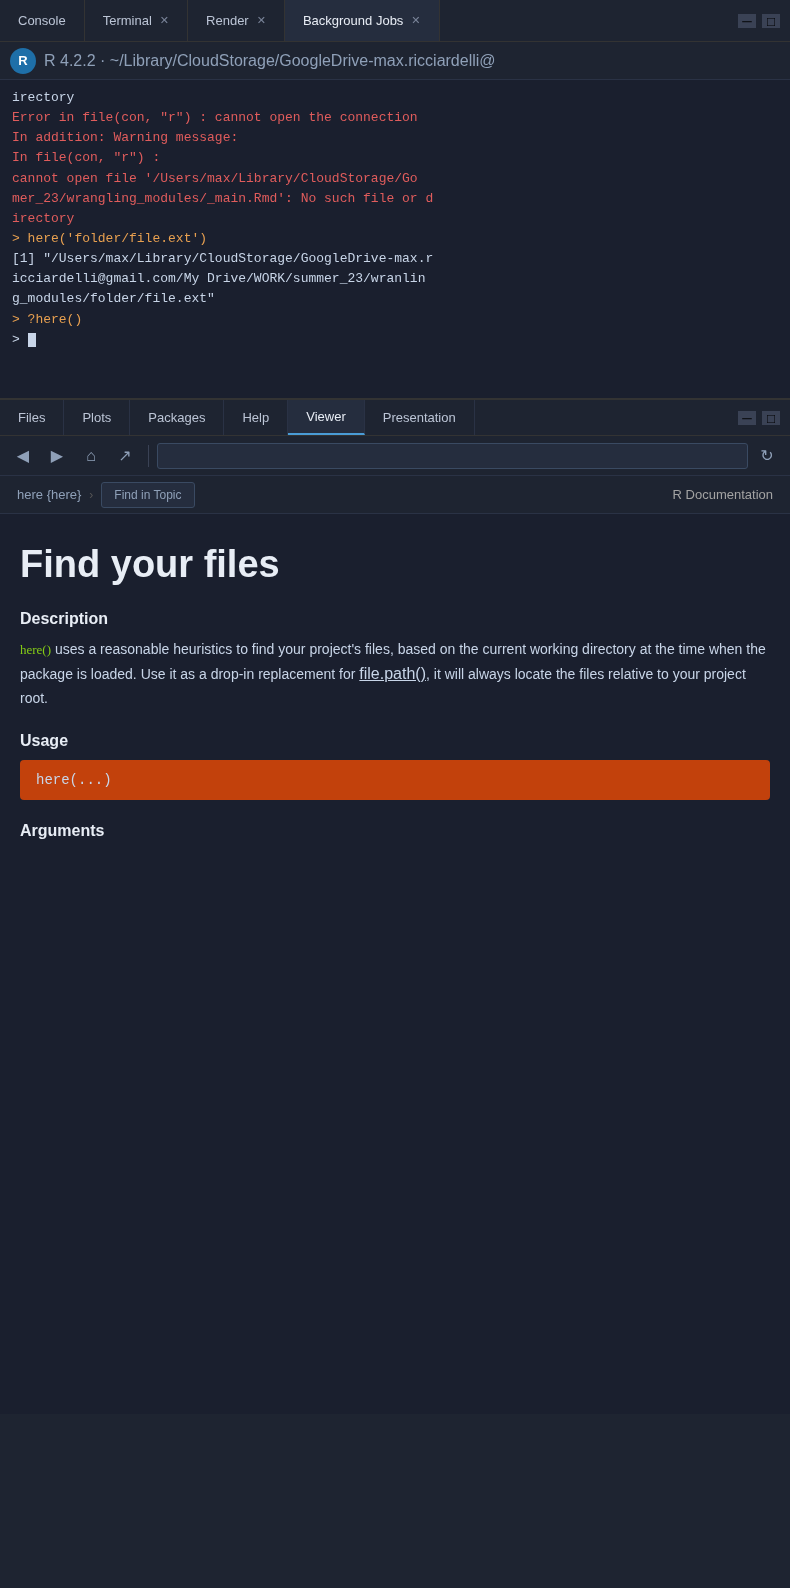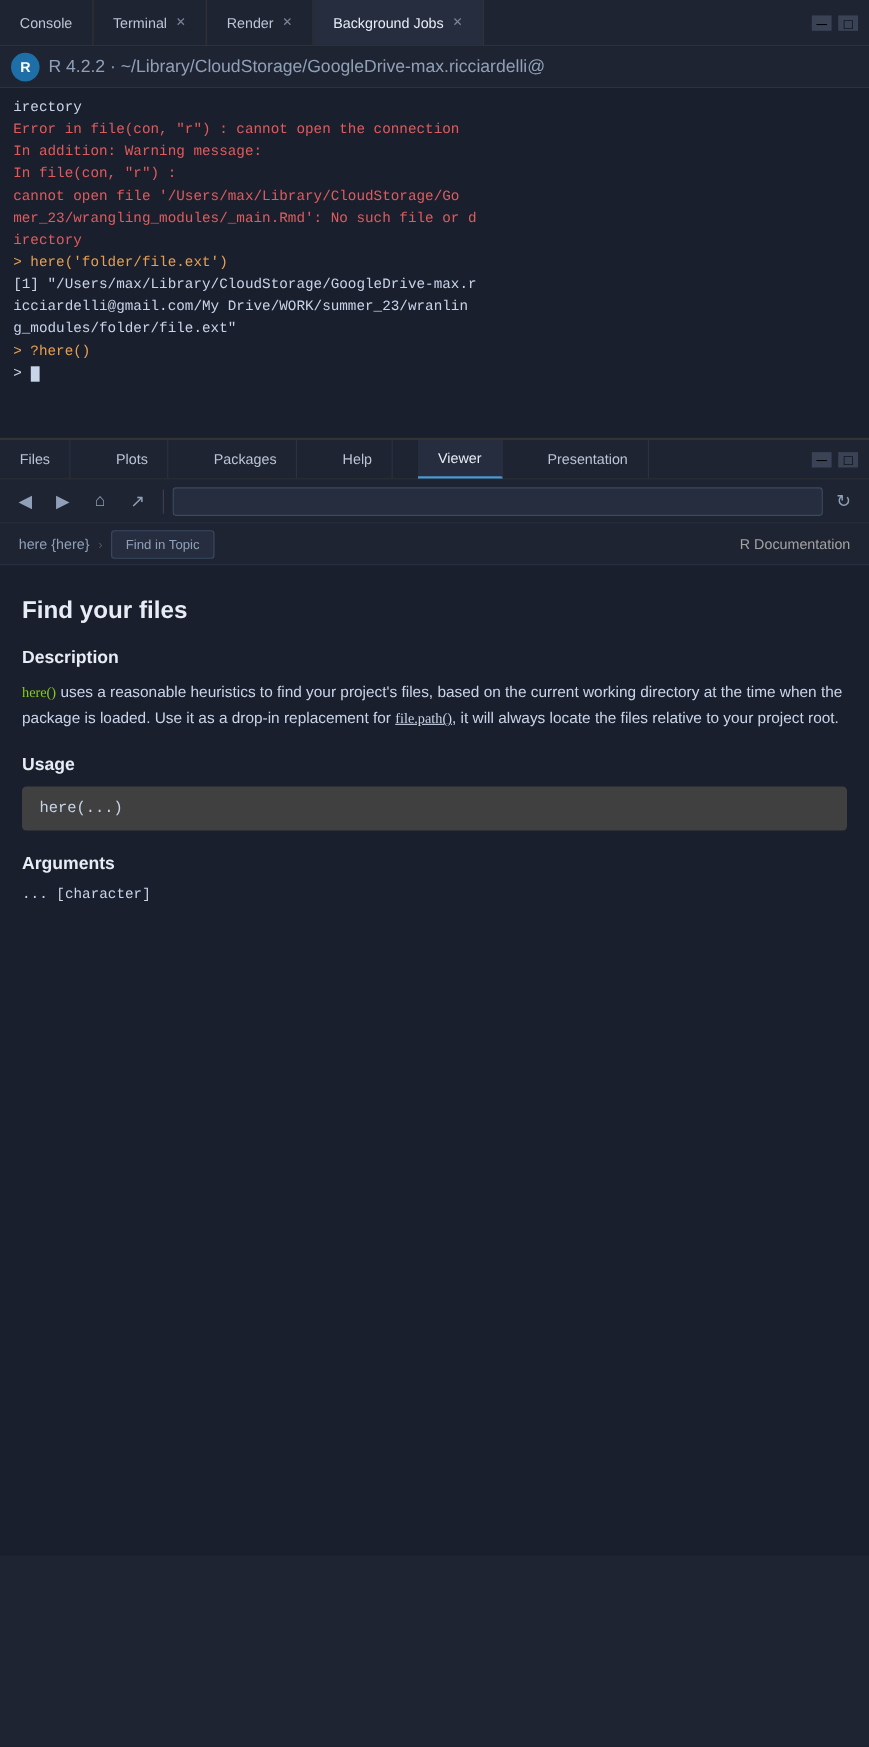--- a/index.html
+++ b/index.html
@@ -110,21 +110,20 @@
     }
     @keyframes blink { 50% { opacity: 0; } }
 
     
     .bottom-tab-bar {
       display: flex;
       align-items: center;
       background: #1e2431;
       border-bottom: 1px solid #333;
       height: 36px;
-      gap: 23px;
     }
     .bottom-tab {
       display: flex;
       align-items: center;
       padding: 0 18px;
       height: 100%;
       font-size: 13px;
       color: #bcc5d6;
       cursor: pointer;
       border-right: 1px solid #2a3245;
@@ -221,21 +220,21 @@
       color: #a3a3a3;
     }
 
     
     .doc-content {
       background: #1a1f2e;
       padding: 16px 20px 30px 20px;
       min-height: 900px;
     }
     .doc-title {
-      font-size: 22px;
+      font-size: 38px;
       font-weight: bold;
       color: #e8edf5;
       margin: 12px 0 20px 0;
       line-height: 1.2;
     }
     .doc-section-title {
       font-size: 16px;
       font-weight: bold;
       color: #e8edf5;
       margin: 22px 0 10px 0;
@@ -245,27 +244,27 @@
       color: #c8d5e8;
       line-height: 1.65;
       margin-bottom: 12px;
     }
     .doc-code-inline {
       font-family: Liberation Serif, serif;
       font-size: 13px;
       color: #84cc16;
     }
     .doc-code-inline-underline {
-      font-family: Liberation Serif, serif;
-      font-size: 13px;
+      font-family: Liberation Sans, sans-serif;
+      font-size: 16px;
       color: #c8d5e8;
       text-decoration: underline;
     }
     .doc-code-block {
-      background: #404040;
+      background: #c2410c;
       border-radius: 4px;
       padding: 12px 16px;
       margin: 10px 0 16px 0;
       font-family: 'Courier New', Courier, monospace;
       font-size: 14px;
       color: #c8d5e8;
     }
     .doc-args-table {
       margin-top: 10px;
     }
@@ -398,16 +397,15 @@
   <p class="doc-body">
     <span class="doc-code-inline">here()</span><span> uses a reasonable heuristics to find your project's files, based on the current working directory at the time when the package is loaded. Use it as a drop-in replacement for </span><span class="doc-code-inline-underline">file.path()</span><span>, it will always locate the files relative to your project root.</span>
   </p>
 
   <div class="doc-section-title">Usage</div>
   <div class="doc-code-block">here(...)</div>
 
   <div class="doc-section-title">Arguments</div>
   <div class="doc-args-table">
     <div class="doc-arg-row">
-      <div class="doc-arg-name">... [character]</div>
     </div>
   </div>
 </div>
 
 </body></html>

